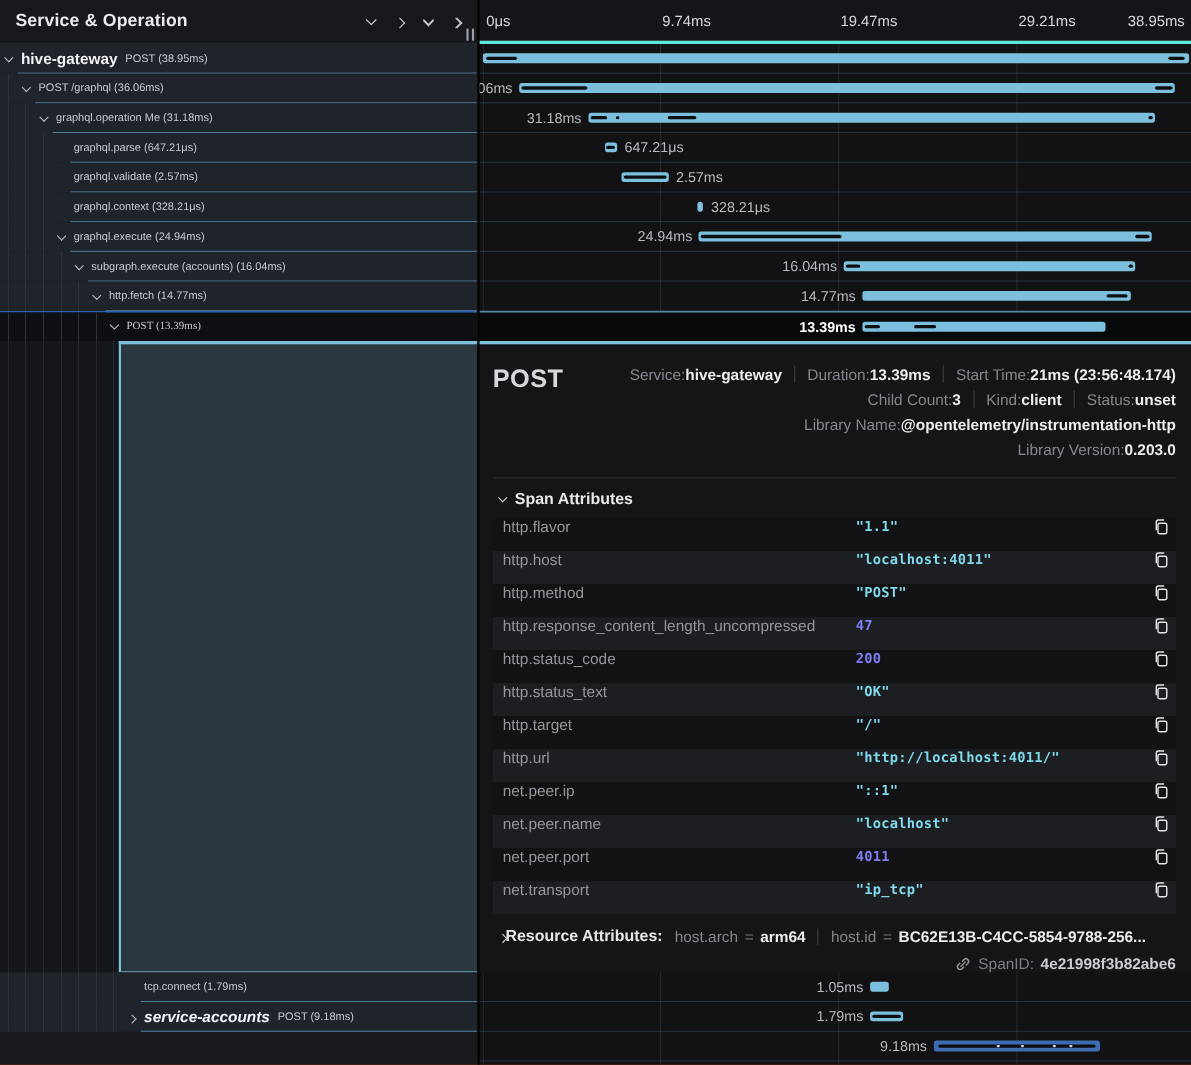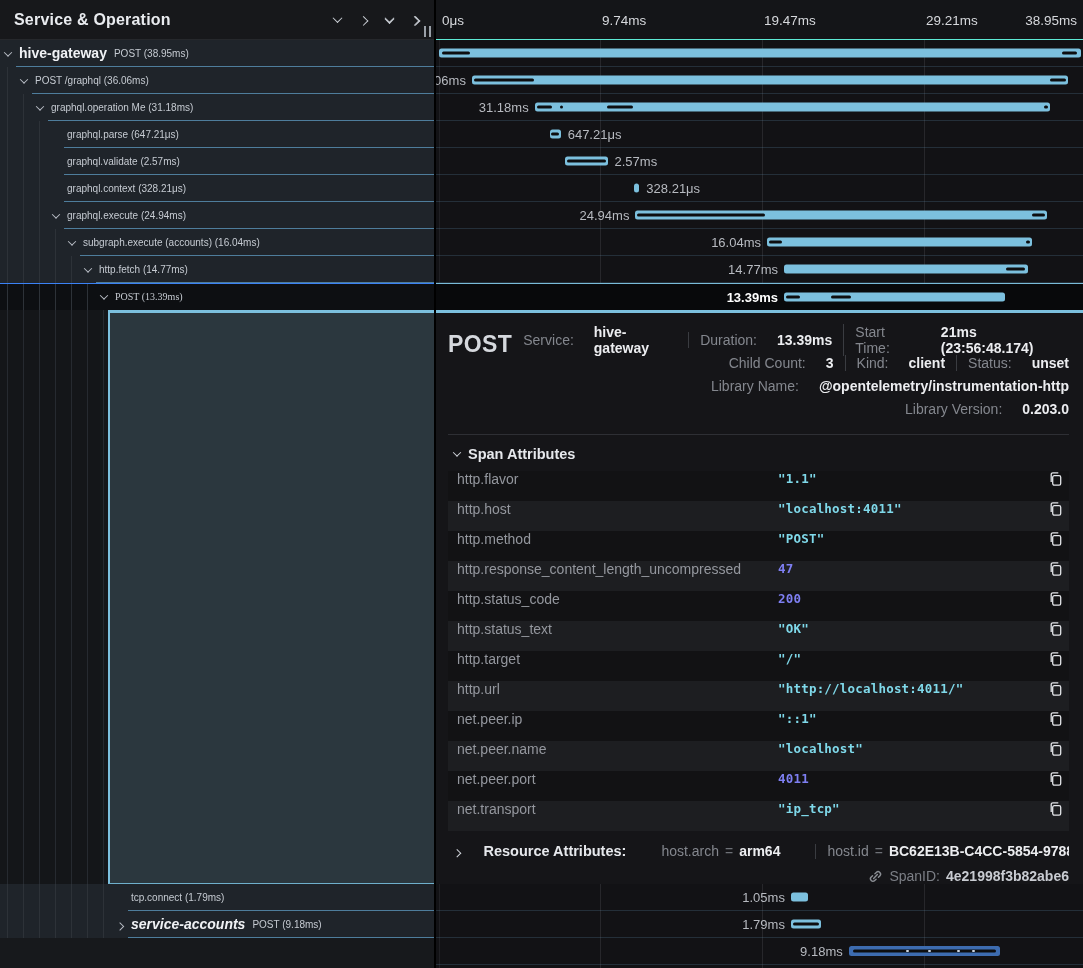--- a/index.html
+++ b/index.html
@@ -48,21 +48,21 @@
   .spacer-guides { flex:none; width:108px; height:100%; background:#141619;
     background-image:repeating-linear-gradient(90deg, transparent 0 7px, #262a30 7px 8px, transparent 8px 16px); }
   .teal-block { flex:1; background:#2b373e; border-left:2px solid #7cc0de;
     border-top:3px solid #7cc0de; border-bottom:1px solid #6fb0cc; }
 
   
   .tl-pane { position:absolute; left:434px; top:0; width:649px; height:968px;
     background:#121215; border-left:2px solid #000; display:flex; flex-direction:column; }
   .gridline { position:absolute; top:0; bottom:0; width:1px; background:#27272b; z-index:0; }
   .tl-header { height:40px; flex:none; position:relative; background:#141518;
-    border-bottom:1px solid #5eead4; z-index:1;padding-left:35px; }
+    border-bottom:3px solid #5eead4; z-index:1;padding-left:35px; }
   .tick-label { position:absolute; top:50%; transform:translateY(-50%); color:#d6d8dc;
     font-size:13.5px; font-weight:500; white-space:nowrap; }
   .b-row { height:27px; flex:none; position:relative; overflow:hidden; z-index:1;
     border-bottom:1px solid rgba(96,144,176,.24); cursor:pointer; }
   .b-row.sel { background:#08090b; border-top:1px solid #79bcd9; border-bottom:none; }
   .bar { position:absolute; top:50%; transform:translateY(-50%); height:9px; border-radius:2.5px;
     background:#7cc0de; }
   .bar.remote { background:#3d6cb0; height:10px; }
   .b-label { position:absolute; top:50%; transform:translateY(-50%); font-size:13px;
     color:#b7bac0; white-space:nowrap; }
@@ -72,40 +72,40 @@
   .dot { position:absolute; top:50%; transform:translateY(-50%); width:3px; height:2px;
     background:#ccd4de; border-radius:1px; }
 
   
   .detail-panel { height:574px; flex:none; background:#151518; border-top:3px solid #7cc0de;
     position:relative; z-index:2; padding:10px 14px 0 12px; display:flex; flex-direction:column; }
   .d-head { display:flex; align-items:flex-start; }
   .d-title { font-size:23px; font-weight:600; color:#d5d8dd; letter-spacing:.4px; padding-top:8px; }
   .d-meta { flex:1; display:flex; flex-direction:column; align-items:flex-end; gap:1px; padding-top:6px; }
   .meta-line { display:flex; align-items:center; height:22px; }
-  .meta-item { display:flex; align-items:center; gap:20px; padding:0 11px; font-size:14px; }
+  .meta-item { display:flex; align-items:center; gap:0; padding:0 11px; font-size:14px; }
   .meta-item + .meta-item { border-left:1px solid #3a3c41; }
   .meta-line .meta-item:last-child { padding-right:0; }
   .meta-label { color:#84878e; }
   .meta-value { color:#ecedf0; font-weight:700; }
   .d-divider { height:1px; background:#2e2f34; margin:14px 0 0 0; }
   .attr-head { display:flex; align-items:center; gap:8px; padding:11px 0 9px 6px; }
   .attr-head .chev { width:6px; height:6px; border-color:#cfd3da; }
   .attr-title { font-size:14.5px; font-weight:700; color:#e6e8ec; }
   .attr-table { margin-left:0; }
   .attr-row { height:30px; display:flex; align-items:flex-start; background:#121214; }
   .attr-row.alt { background:#1d1e21; }
   .attr-key { width:330px; flex:none; padding-left:9px; font-size:14px; color:#94979e;
     white-space:nowrap; overflow:hidden; }
   .attr-val { flex:1; font-family:"DejaVu Sans Mono","Liberation Mono",monospace;
     font-size:12.5px; font-weight:700; letter-spacing:.2px; }
   .attr-val.string { color:#7fd9ea; }
   .attr-val.number { color:#7e7ff2; }
   .copy-btn { flex:none; width:28px; display:flex; justify-content:center; cursor:pointer; }
-  .res-line { display:flex; align-items:center; gap:24px; margin-top:13px; padding-left:6px;
+  .res-line { display:flex; align-items:center; gap:0; margin-top:13px; padding-left:6px;
     white-space:nowrap; overflow:hidden; }
   .res-line .chev { width:5.5px; height:5.5px; border-color:#cfd3da; flex:none; }
   .res-title { font-size:14.5px; font-weight:700; color:#e6e8ec; }
   .res-item { display:flex; gap:6px; align-items:center; font-size:14px; padding:0 11px; }
   .res-item + .res-item { border-left:1px solid #3a3c41; }
   .res-key { color:#84878e; } .res-eq { color:#6e7177; }
   .res-val { color:#ecedf0; font-weight:700; }
   .spanid-line { display:flex; justify-content:flex-end; align-items:center; gap:6px;
     margin-top:9px; font-size:14px; }
   .spanid-label { color:#7c7f86; }

